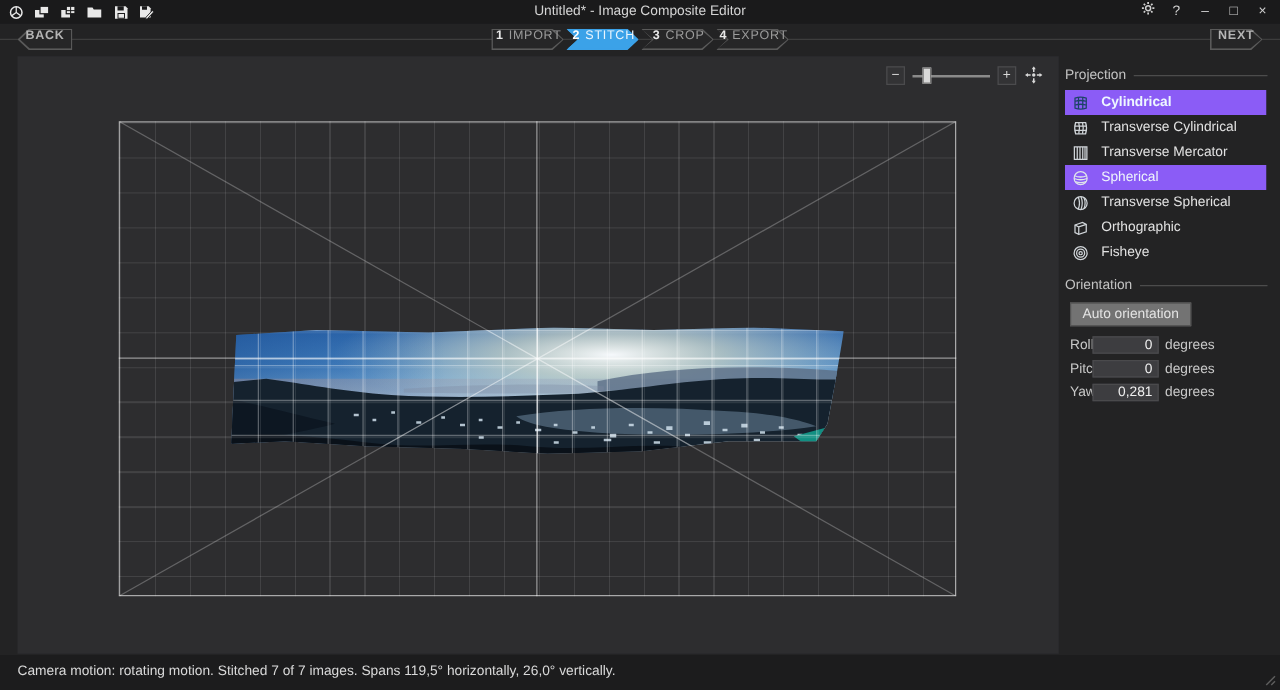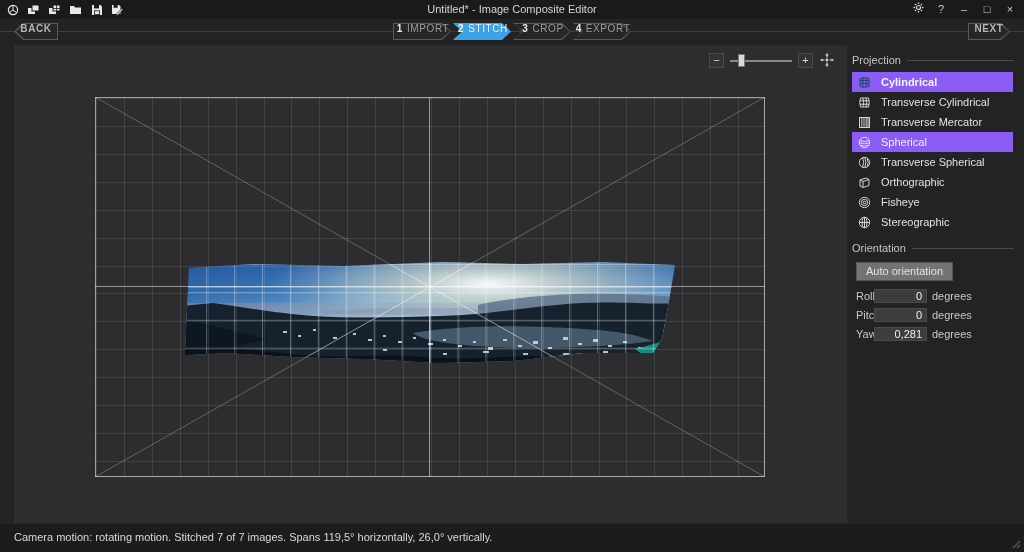--- a/index.html
+++ b/index.html
@@ -416,30 +416,20 @@
     <div class="prow">
       <span class="picon">
           <svg width="15" height="15" viewBox="0 0 15 15" fill="none" stroke="#cfd4d8" stroke-width="1">
             <circle cx="7.5" cy="7.5" r="5.2"></circle>
             <circle cx="7.5" cy="7.5" r="3.2"></circle>
             <circle cx="7.5" cy="7.5" r="1.3"></circle>
           </svg>
         </span>
       <span class="plabel">Fisheye</span>
     </div>
-    <div class="prow">
-      <span class="picon">
-          <svg width="15" height="15" viewBox="0 0 15 15" fill="none" stroke="#cfd4d8" stroke-width="1">
-            <circle cx="7.5" cy="7.5" r="5.2"></circle>
-            <ellipse cx="7.5" cy="7.5" rx="2.4" ry="5.2"></ellipse>
-            <path d="M2.3,7.5 h10.4 M7.5,2.3 v10.4"></path>
-          </svg>
-        </span>
-      <span class="plabel">Stereographic</span>
-    </div>
   </div>
 
   <div class="orient">
     <div class="shdr">
         <span>Orientation</span>
       </div>
     <span class="autobtn">Auto orientation</span>
     <div class="ofields">
       <div class="orow">
         <span class="olabel">Roll</span>

